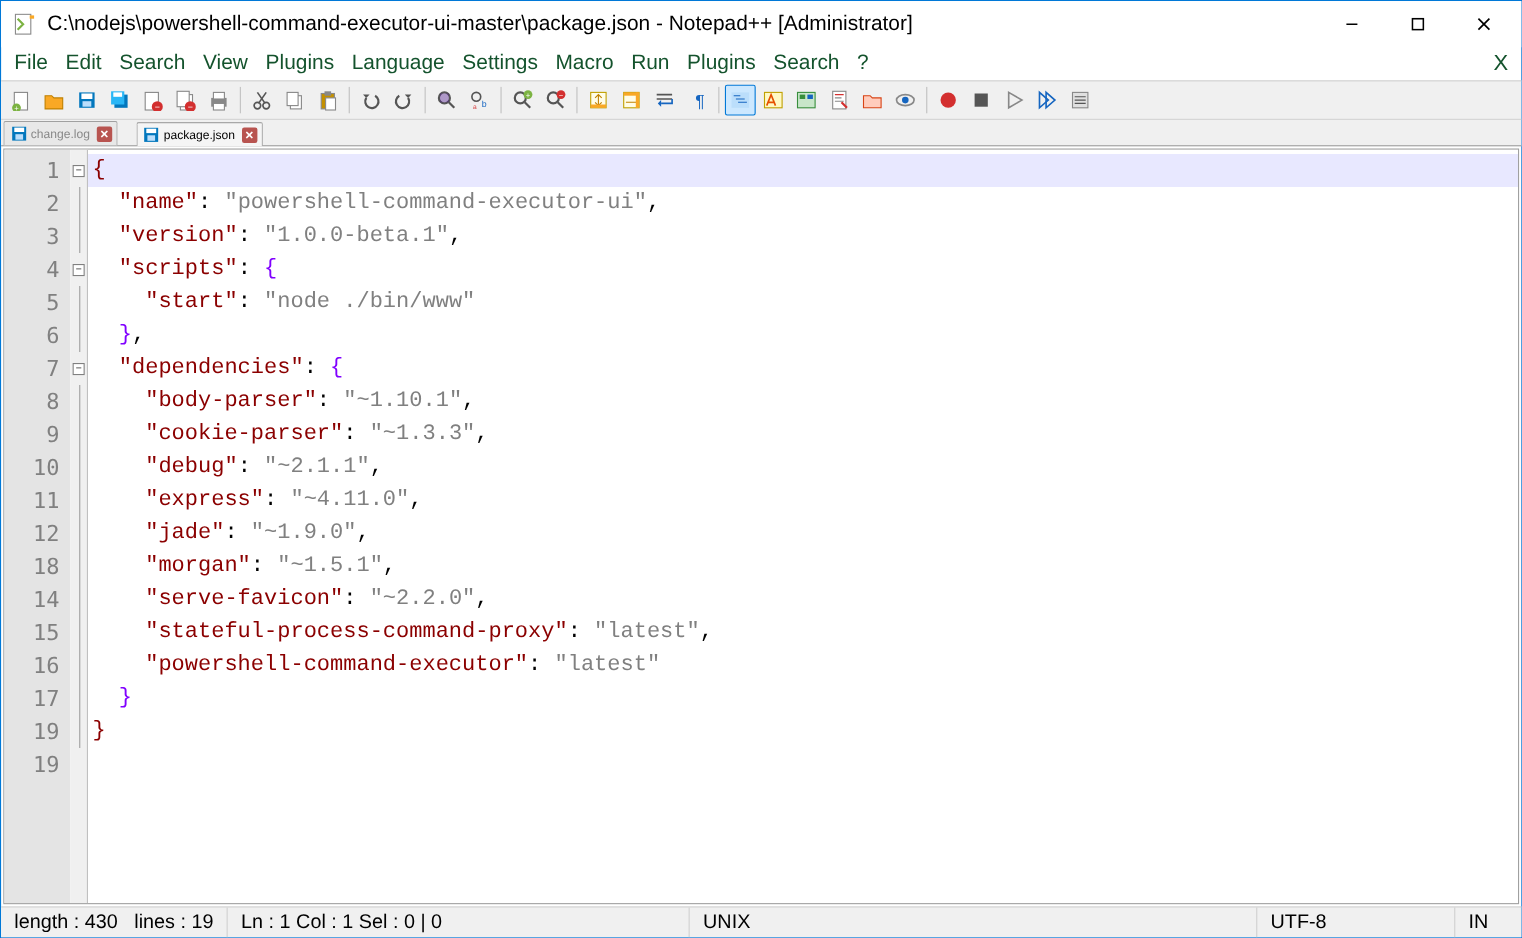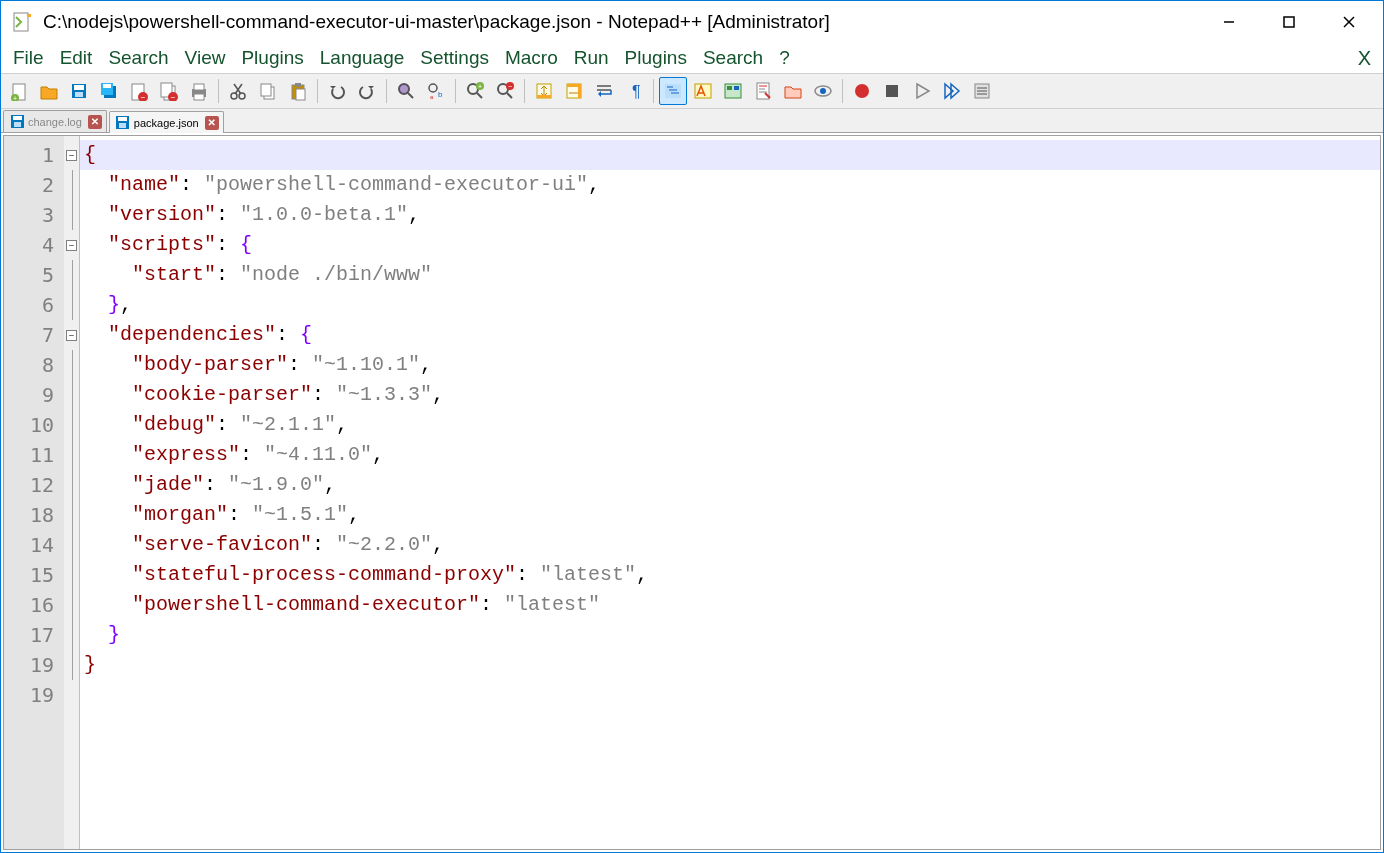--- a/index.html
+++ b/index.html
@@ -21,21 +21,21 @@
 .menubar .menu-close { padding: 3px 8px; font-size: 20px; }
 
 
 .toolbar { height: 36px; background: #f0f0f0; border-top: 1px solid #d0d0d0; border-bottom: 1px solid #d0d0d0; display: flex; align-items: center; padding: 0 4px; gap: 2px; }
 .toolbar .tb-btn { width: 28px; height: 28px; display: flex; align-items: center; justify-content: center; border: 1px solid transparent; border-radius: 2px; }
 .toolbar .tb-sep { width: 1px; height: 24px; background: #c0c0c0; margin: 0 3px; }
 .toolbar .tb-btn.active { background: #cce8ff; border-color: #0078d7; }
 
 
 .tabbar { height: 24px; background: #f0f0f0; display: flex; align-items: flex-end; padding-left: 2px; border-bottom: 1px solid #a0a0a0; }
-.tab { height: 22px; display: flex; align-items: center; padding: 0 4px 0 6px; font-size: 11px; border: 1px solid #a0a0a0; border-bottom: none; margin-right: 2px; border-radius: 2px 2px 0 0; }
+.tab { height: 22px; display: flex; align-items: center; padding: 0 4px 0 6px; font-size: 11px; border: 1px solid #a0a0a0; border-bottom: none; margin-right: 17px; border-radius: 2px 2px 0 0; }
 .tab.inactive { background: #e8e8e8; color: #888; }
 .tab.active { background: #f5f5f5; position: relative; top: 1px; }
 .tab .tab-icon { width: 14px; height: 14px; margin-right: 4px; display: inline-flex; align-items: center; justify-content: center; }
 .tab .tab-close { width: 14px; height: 14px; margin-left: 6px; background: #b85450; color: #fff; border-radius: 2px; display: inline-flex; align-items: center; justify-content: center; font-size: 10px; font-weight: bold; }
 
 
 .editor-wrap { flex: 1; display: flex; background: #fff; border: 1px solid #a0a0a0; margin: 2px; overflow: hidden; }
 .gutter { width: 60px; background: #e4e4e4; text-align: right; font-family: Consolas, monospace; font-size: 20px; color: #808080; padding-top: 4px; }
 .gutter .ln { height: 30px; line-height: 30px; padding-right: 10px; }
 .fold-col { width: 16px; background: #f0f0f0; font-family: Consolas, monospace; font-size: 11px; padding-top: 4px; border-right: 1px solid #c0c0c0; }
@@ -495,14 +495,21 @@
           <div class="line" style="top:0;height:100%"></div>
         </div>
         <div class="fc">
           <div class="line" style="top:0;height:100%"></div>
         </div>
         <div class="fc"></div>
       </div>
     <div class="code" id="code"><div class="line current"><span class="brace-red">{</span></div><div class="line"><span class="key">  "name"</span><span class="colon">: </span><span class="string">"powershell-command-executor-ui"</span><span class="comma">,</span></div><div class="line"><span class="key">  "version"</span><span class="colon">: </span><span class="string">"1.0.0-beta.1"</span><span class="comma">,</span></div><div class="line"><span class="key">  "scripts"</span><span class="colon">: </span><span class="brace-purple">{</span></div><div class="line"><span class="key">    "start"</span><span class="colon">: </span><span class="string">"node ./bin/www"</span></div><div class="line"><span class="brace-purple">  }</span><span class="comma">,</span></div><div class="line"><span class="key">  "dependencies"</span><span class="colon">: </span><span class="brace-purple">{</span></div><div class="line"><span class="key">    "body-parser"</span><span class="colon">: </span><span class="string">"~1.10.1"</span><span class="comma">,</span></div><div class="line"><span class="key">    "cookie-parser"</span><span class="colon">: </span><span class="string">"~1.3.3"</span><span class="comma">,</span></div><div class="line"><span class="key">    "debug"</span><span class="colon">: </span><span class="string">"~2.1.1"</span><span class="comma">,</span></div><div class="line"><span class="key">    "express"</span><span class="colon">: </span><span class="string">"~4.11.0"</span><span class="comma">,</span></div><div class="line"><span class="key">    "jade"</span><span class="colon">: </span><span class="string">"~1.9.0"</span><span class="comma">,</span></div><div class="line"><span class="key">    "morgan"</span><span class="colon">: </span><span class="string">"~1.5.1"</span><span class="comma">,</span></div><div class="line"><span class="key">    "serve-favicon"</span><span class="colon">: </span><span class="string">"~2.2.0"</span><span class="comma">,</span></div><div class="line"><span class="key">    "stateful-process-command-proxy"</span><span class="colon">: </span><span class="string">"latest"</span><span class="comma">,</span></div><div class="line"><span class="key">    "powershell-command-executor"</span><span class="colon">: </span><span class="string">"latest"</span></div><div class="line"><span class="brace-purple">  }</span></div><div class="line"><span class="brace-red">}</span></div><div class="line"></div></div>
   </div>
 
+  <div class="statusbar">
+    <div class="sb-cell"><span>length : 430</span>&nbsp;&nbsp;&nbsp;<span>lines : 19</span></div>
+    <div class="sb-cell" style="min-width:420px">Ln : 1    Col : 1    Sel : 0 | 0</div>
+    <div class="sb-cell sb-flex">UNIX</div>
+    <div class="sb-cell" style="min-width:180px">UTF-8</div>
+    <div class="sb-cell" style="min-width:60px">IN</div>
+  </div>
 
 </div>
 
 </body></html>

